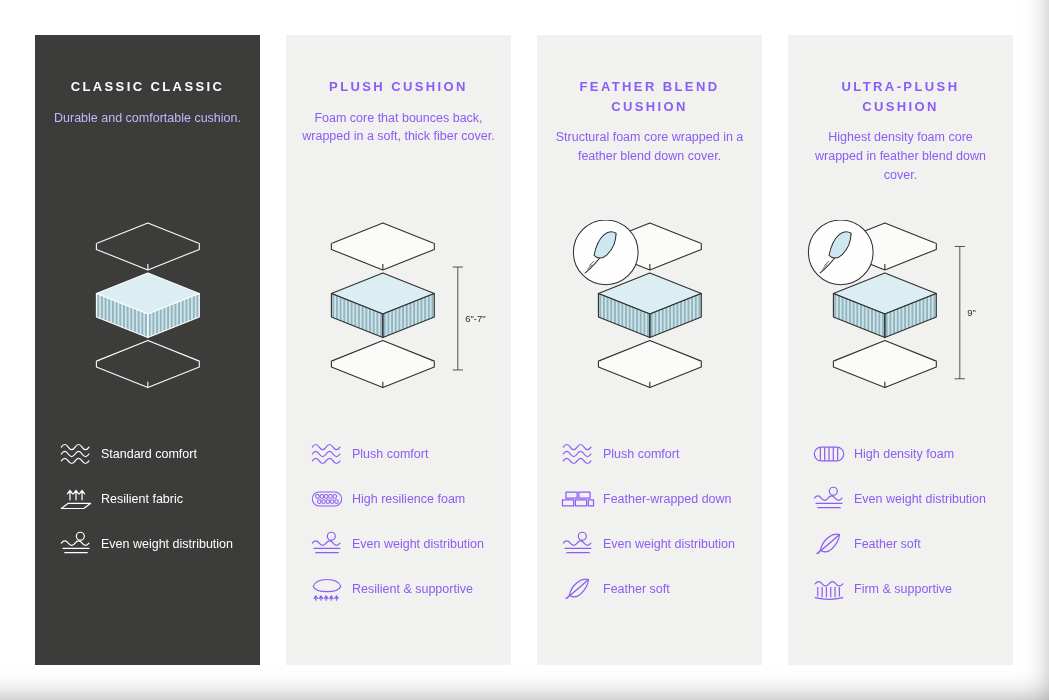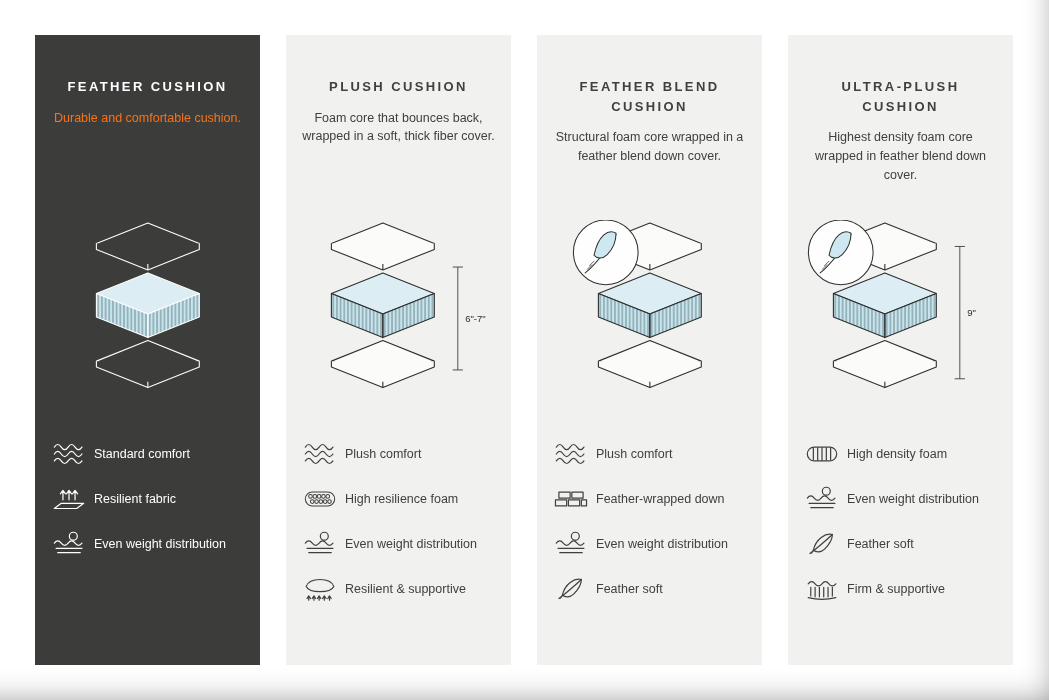--- a/index.html
+++ b/index.html
@@ -10,28 +10,28 @@
     font-family: "Liberation Sans", sans-serif; color: #2e2e2d;
     overflow: hidden;
   }
   .sheet {
     width: 1049px; height: 700px;
     display: flex; gap: 26px; padding: 35px;
     box-shadow: inset -16px -20px 32px -24px rgba(0,0,0,0.45);
   }
   .card { width: 225px; flex: 0 0 225px; height: 630px; display: flex; flex-direction: column; }
   .card--dark  { background: #3c3c3b; color: #ffffff; --slab:#3c3c3b; --line:#fdfdfd; --midtop:#dceef3; --midside:#c6e5ee; }
-  .card--light { background: #f1f1ef; color: #404040; --slab:#fbfbf9; --line:#2f2f2f; --midtop:#dceef3; --midside:#c6e5ee; }
+  .card--light { background: #f1f1ef; color: #8b5cf6; --slab:#fbfbf9; --line:#2f2f2f; --midtop:#dceef3; --midside:#c6e5ee; }
   .card-header { height: 152px; padding: 42px 16px 0; text-align: center; }
   .card-title  { margin: 0; font-size: 13px; font-weight: bold; letter-spacing: 2.4px; line-height: 1.5; }
   .card-desc   { margin: 12px 0 0; font-size: 12.5px; line-height: 1.5; }
-  .card--dark .card-desc { color: #f97316; }
+  .card--dark .card-desc { color: #c4b5fd; }
   .diagram { height: 238px; display: flex; align-items: center; justify-content: center; }
   .diagram svg { display: block; }
-  .features { list-style: none; margin: 0; padding: 14px 18px 0 15px; }
+  .features { list-style: none; margin: 0; padding: 14px 18px 0 22px; }
   .feature  { display: flex; align-items: center; margin-bottom: 15px; min-height: 30px; }
   .ficon { flex: 0 0 44px; display: flex; align-items: center; }
   .ficon svg {
     width: 38px; height: 28px;
     fill: none; stroke: currentColor; stroke-width: 1.4;
     stroke-linecap: round; stroke-linejoin: round;
   }
   .flabel { font-size: 12.5px; line-height: 1.35; }
   .measure line { stroke: #3b3b3b; stroke-width: 1.2; }
   .measure text { fill: #2e2e2d; stroke: none; font-size: 13px; font-family: "Liberation Sans", sans-serif; }
@@ -135,21 +135,21 @@
       <path d="M9 14 V24 M14 14 V25 M19 14 V25 M24 14 V25 M29 14 V25 M34 14 V24"></path>
       <path d="M6 26 q16 4 32 0"></path>
     </g>
   </defs>
 </svg>
 
 <div class="sheet">
 
   <section class="card card--dark">
     <header class="card-header">
-      <h2 class="card-title">FEATHER CUSHION</h2>
+      <h2 class="card-title">CLASSIC CLASSIC</h2>
       <p class="card-desc">Durable and comfortable cushion.</p>
     </header>
     <div class="diagram">
       <svg viewBox="0 0 220 234" height="172">
         <use href="#cushion-stack"></use>
       </svg>
     </div>
     <ul class="features">
       <li class="feature">
         <span class="ficon">

